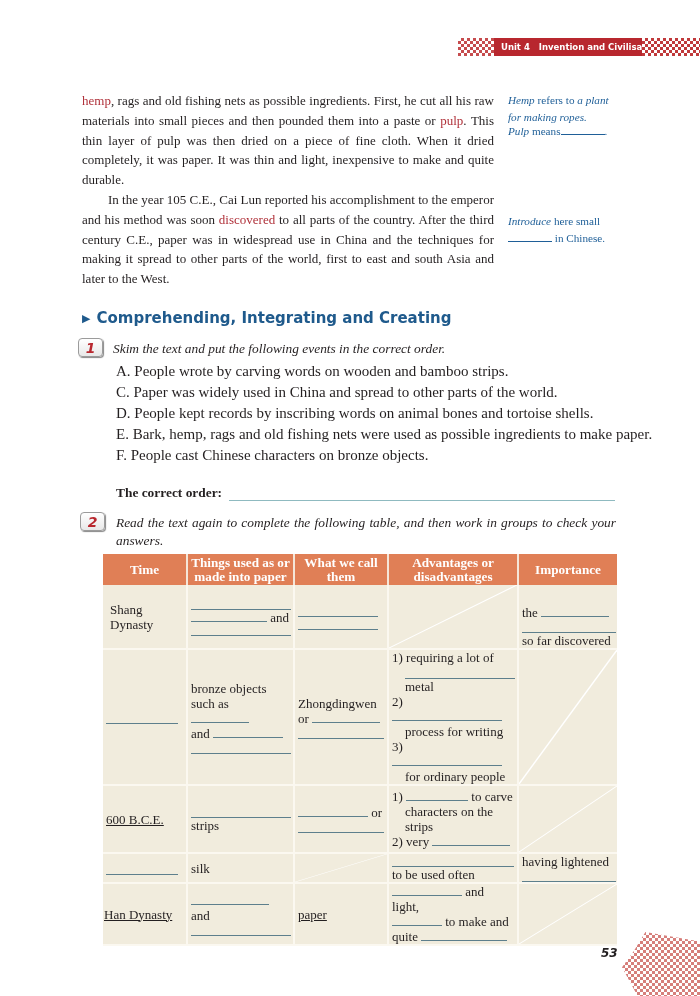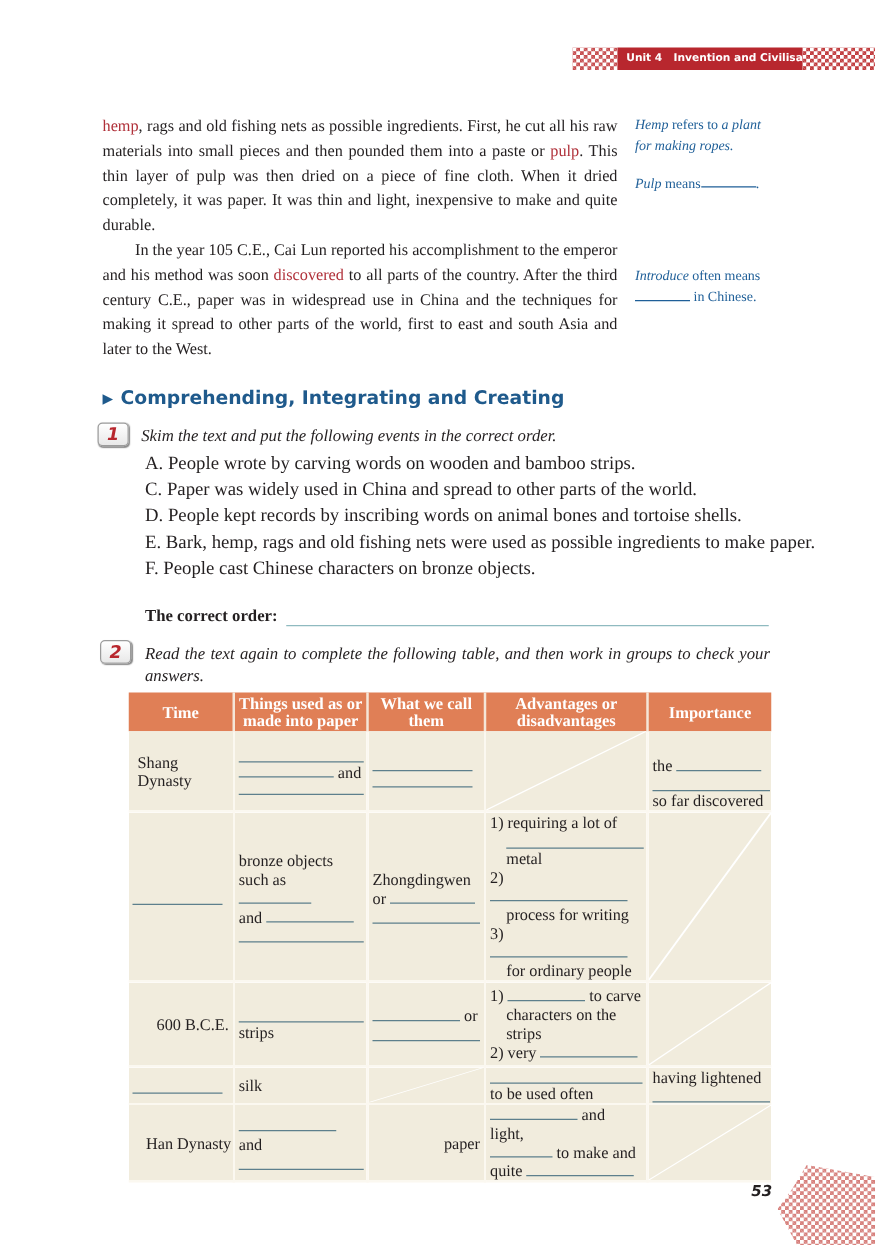--- a/index.html
+++ b/index.html
@@ -50,21 +50,21 @@
   
   table.grid { position: absolute; left: 103px; top: 554px; width: 514px; border-collapse: collapse; table-layout: fixed; font-size: 13px; }
   table.grid th { background: #e07f56; color: #fff; font-weight: bold; font-size: 13.2px; line-height: 14px; text-align: center; border-right: 2px solid #f5e6d8; padding: 1px 2px; height: 31px; }
   table.grid th:last-child { border-right: none; }
   table.grid td { background: #f1ecdd; border-right: 2px solid #fbf8f0; border-bottom: 2px solid #fbf8f0; vertical-align: middle; padding: 0 3px; line-height: 15px; position: relative; }
   table.grid td:last-child { border-right: none; }
   .u { display: inline-block; border-bottom: 1px solid #5d7f8c; height: 12px; vertical-align: baseline; }
   .cell-line { display: block; border-bottom: 1px solid #5d7f8c; height: 13px; }
   .diag { position: absolute; left: 0; top: 0; width: 100%; height: 100%; }
   .diag line { stroke: #ffffff; stroke-width: 1.3; }
-  .center { text-align: right; }
+  .center { text-align: left; text-decoration: underline; }
 
   .page-num { position: absolute; left: 601px; top: 946px; font-family: "DejaVu Sans", sans-serif; font-weight: bold; font-style: italic; font-size: 12px; color: #231f20; }
   .corner-dots { position: absolute; left: 622px; top: 932px; width: 78px; height: 64px;
     background-image:
       linear-gradient(45deg, #c9544f 25%, transparent 25%, transparent 75%, #c9544f 75%),
       linear-gradient(45deg, #c9544f 25%, transparent 25%, transparent 75%, #c9544f 75%);
     background-size: 6px 6px; background-position: 0 0, 3px 3px; opacity: 0.75;
     clip-path: polygon(30% 0, 100% 15%, 100% 100%, 20% 100%, 0 55%, 15% 30%); }
 </style>
 </head>
@@ -83,25 +83,25 @@
   <p class="indent"><span>In the year 105 C.E., Cai Lun reported his accomplishment to the emperor and his method was soon </span><span class="kw">discovered</span><span> to all parts of the country. After the third century C.E., paper was in widespread use in China and the techniques for making it spread to other parts of the world, first to east and south Asia and later to the West.</span></p>
 </div>
 
 <div class="margin-notes">
   <div class="note" style="top:0;">
     <i>Hemp</i><span> refers to </span><i>a plant</i>
   </div>
   <div class="note" style="top:17px;">
     <i>for making ropes.</i>
   </div>
-  <div class="note" style="top:47px;">
+  <div class="note" style="top:31px;">
     <i>Pulp</i><span> means</span><span class="blank-inline" style="width:44px;"></span><span>.</span>
   </div>
   <div class="note" style="top:121px;">
-    <i>Introduce</i><span> often means</span>
+    <i>Introduce</i><span> here small</span>
   </div>
   <div class="note" style="top:138px;">
     <span class="blank-inline" style="width:44px;"></span><span> in Chinese.</span>
   </div>
 </div>
 
 <div class="section-heading">
   <span class="arrow">▶</span><span>Comprehending, Integrating and Creating</span>
 </div>
 

